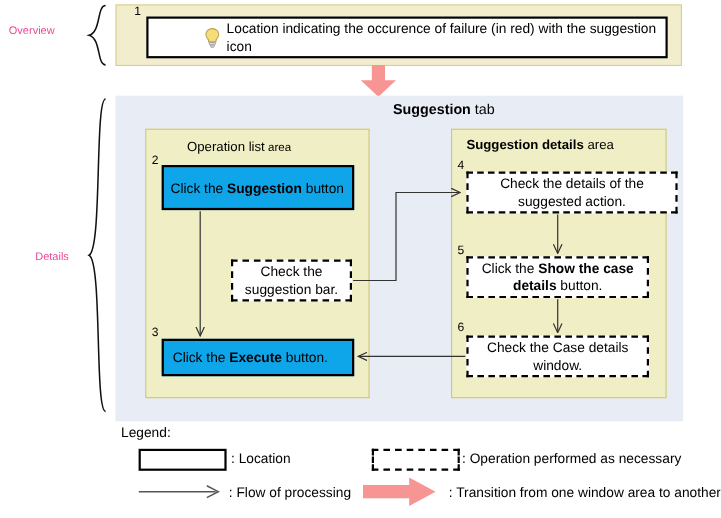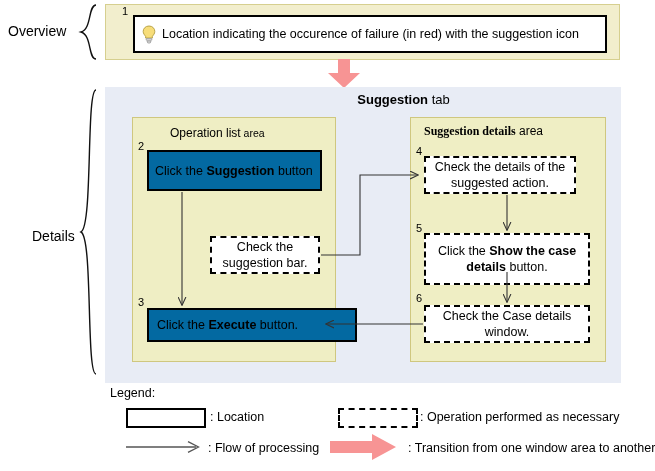--- a/index.html
+++ b/index.html
@@ -8,43 +8,43 @@
     background:#ffffff;
     font-family:"Liberation Sans", sans-serif;
     color:#000;
     position:relative;
     overflow:hidden;
   }
   .abs{position:absolute;}
 
   
   .brace-label{
-    font-size:14px;
-    color:#000000;
+    font-size:10px;
+    color:#ec4899;
     white-space:nowrap;
   }
   .brace svg{display:block;}
 
   
   #overview-band{
     left:105px;top:4px;width:515px;height:56px;
     background:#f2eecd;
     border:1px solid #d6cf8f;
     box-sizing:border-box;
   }
   #overview-step-num{
     left:122px;top:5px;
     font-size:11px;color:#000;
   }
   #overview-box{
     left:133px;top:15px;width:474px;height:38px;
     background:#ffffff;
     border:2px solid #000;
     box-sizing:border-box;
-    display:flex;align-items:center;
+    display:flex;align-items:center;padding-left:44px;
   }
   #overview-box .bulb{
     flex:0 0 auto;margin-left:7px;margin-right:6px;
     width:14px;height:19px;
   }
   #overview-text{
     font-size:12.5px;line-height:16px;color:#000;
     padding-right:6px;
   }
 
@@ -68,31 +68,31 @@
     background:#efeec4;
     border:1px solid #cfc77f;
     box-sizing:border-box;
   }
   #suggestion-list-area{left:132px;top:117px;width:204px;height:245px;}
   #suggestion-details-area{left:410px;top:117px;width:196px;height:245px;}
 
   .area-title{
     font-size:12px;white-space:nowrap;
   }
-  .area-title b{font-weight:bold;font-family:Liberation Serif, serif;}
+  .area-title b{font-weight:bold;}
   .area-title .small{font-size:10.5px;}
 
   #list-area-title{left:170px;top:126px;}
   #details-area-title{left:424px;top:124px;}
 
   .step-num{font-size:11px;color:#000;}
 
   
   .fn-box{
-    background:#0369a1;
+    background:#0ea5e9;
     border:2px solid #000;
     box-sizing:border-box;
     display:flex;align-items:center;
     font-size:12.5px;line-height:16px;
   }
   
   .opt-box{
     background:#ffffff;
     border:2px dashed #000;
     box-sizing:border-box;
@@ -100,27 +100,27 @@
     text-align:center;
     font-size:12.5px;line-height:16px;
   }
 
   #step2-num{left:138px;top:140px;}
   #step2-box{left:147px;top:150px;width:175px;height:41px;padding-left:6px;}
 
   #bar-box{left:210px;top:236px;width:110px;height:38px;}
 
   #step3-num{left:138px;top:296px;}
-  #step3-box{left:147px;top:308px;width:210px;height:34px;padding-left:8px;}
+  #step3-box{left:147px;top:308px;width:175px;height:34px;padding-left:8px;}
 
   #step4-num{left:416px;top:145px;}
-  #step4-box{left:424px;top:156px;width:152px;height:38px;}
+  #step4-box{left:424px;top:156px;width:192px;height:38px;}
 
   #step5-num{left:416px;top:222px;}
-  #step5-box{left:424px;top:233px;width:166px;height:52px;}
+  #step5-box{left:424px;top:233px;width:166px;height:38px;}
 
   #step6-num{left:416px;top:292px;}
   #step6-box{left:424px;top:305px;width:166px;height:38px;}
 
   
   #connectors{left:0;top:0;width:655px;height:471px;pointer-events:none;}
 
   
   #legend-title{left:110px;top:386px;font-size:12.5px;}
   .legend-text{font-size:12.5px;white-space:nowrap;}

